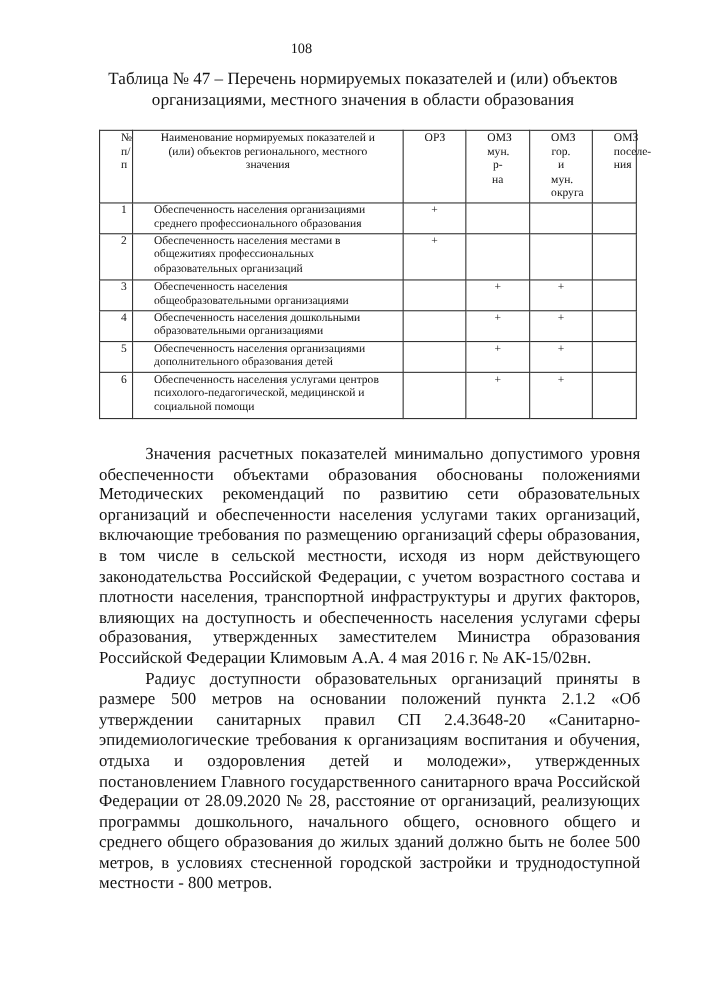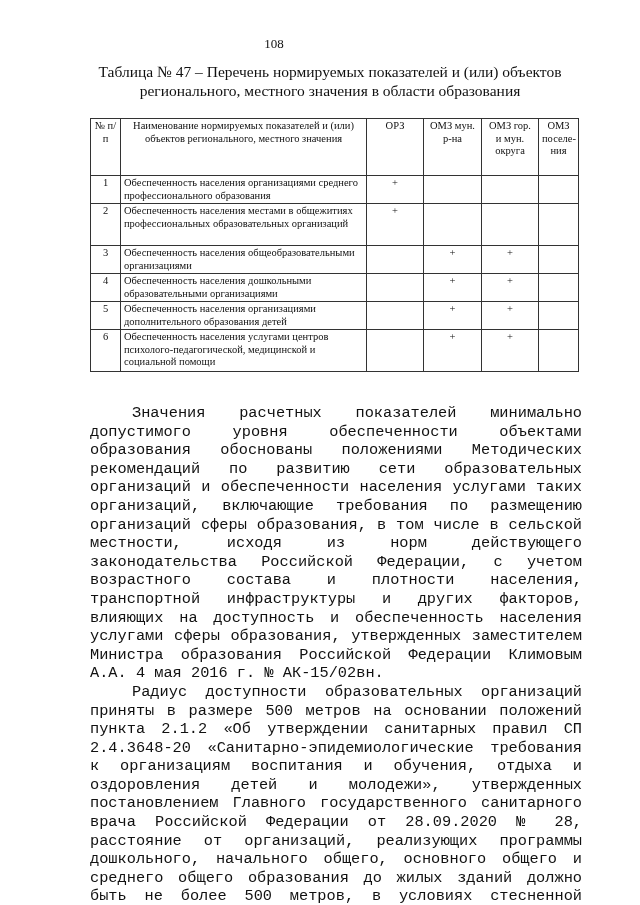--- a/index.html
+++ b/index.html
@@ -1,36 +1,36 @@
 <!DOCTYPE html>
 <html><head>
 <meta charset="utf-8">
 <style>
   html, body { margin:0; padding:0; background:#ffffff; }
   body { width:640px; height:905px; position:relative; overflow:hidden; color:#111; font-family:"Liberation Serif","DejaVu Serif",serif; }
   .page-num { position:absolute; top:36px; left:0; width:548px; text-align:center; font-size:13px; }
   .caption { position:absolute; top:62px; left:80px; width:500px; text-align:center; font-size:15.5px; line-height:19px; }
   table.t { position:absolute; top:118px; left:90px; width:488px; border-collapse:collapse; table-layout:fixed; font-size:10.5px; line-height:12.5px; }
-  table.t td, table.t th { border:1px solid #333; vertical-align:top; padding:1px 3px; font-weight:normal; }
+  table.t td, table.t th { border:1px solid #333; vertical-align:top; padding:1px 19px; font-weight:normal; }
   table.t th { text-align:center; }
   table.t td.n { text-align:center; }
   table.t td.c { text-align:center; }
   .note { position:absolute; top:373px; left:90px; width:492px; font-size:12.6px; line-height:15px; text-align:justify; }
   .note .first { text-indent:42px; }
   .body { position:absolute; top:404px; left:90px; width:492px; font-size:15.3px; line-height:18.6px; text-align:justify; }
-  .body p { margin:0; text-indent:42px;font-family:Liberation Mono, monospace; }
+  .body p { margin:0; text-indent:42px; }
 </style>
 </head>
 <body>
 
 <div class="page-num">108</div>
 
 <div class="caption">
   <div>Таблица № 47 – Перечень нормируемых показателей и (или) объектов</div>
-  <div>регионального, местного значения в области образования</div>
+  <div>организациями, местного значения в области образования</div>
 </div>
 
 <table class="t">
   <colgroup>
     <col style="width:30px">
       <col style="width:246px">
       <col style="width:57px">
       <col style="width:58px">
       <col style="width:57px">
       <col style="width:40px">

